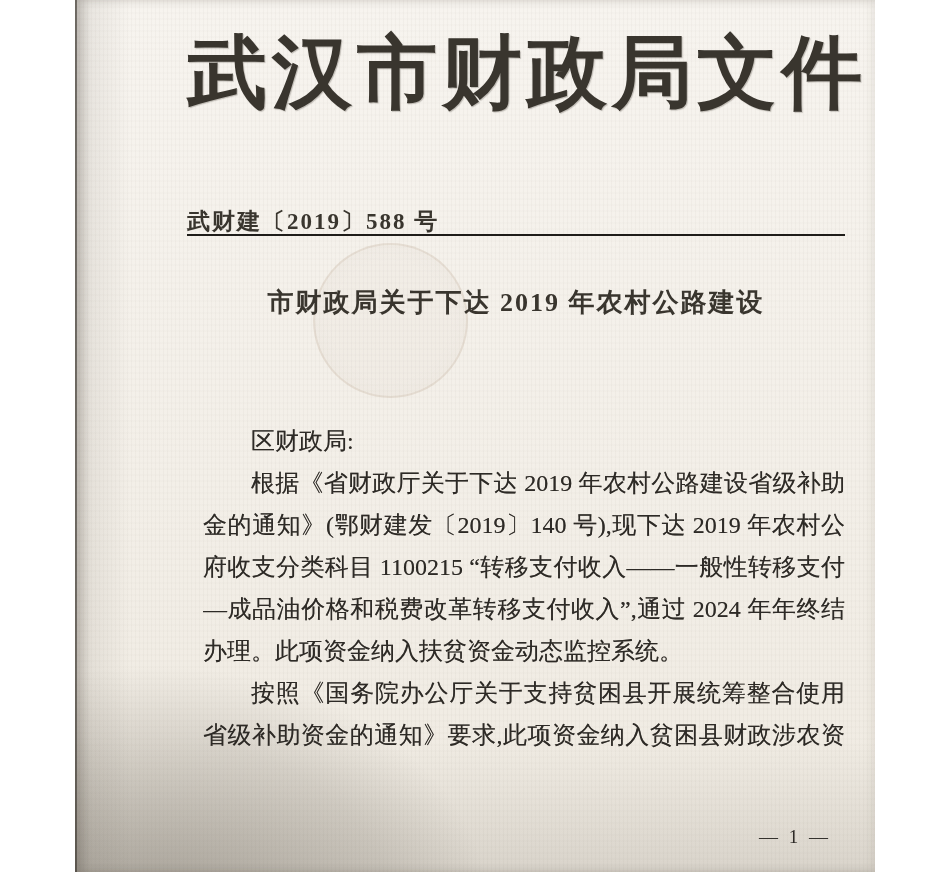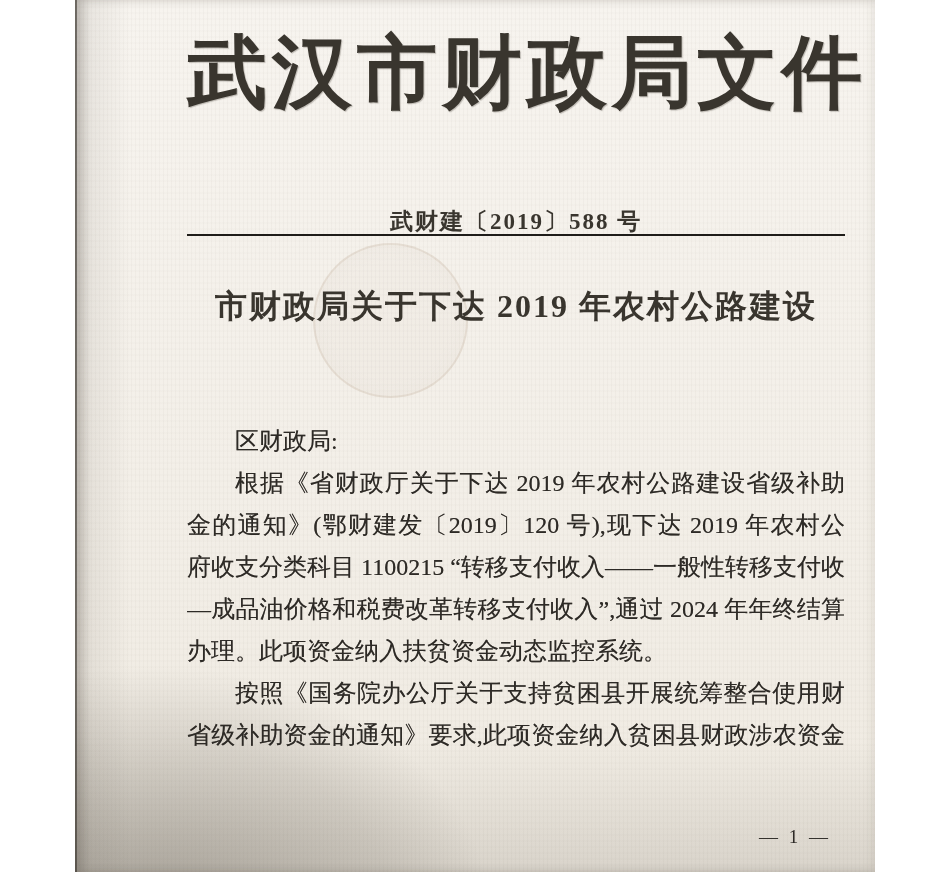--- a/index.html
+++ b/index.html
@@ -33,47 +33,46 @@
   .header {
     position:absolute; top:20px; left:0; right:0;
     text-align:left; white-space:nowrap;
     font-size:80px; font-weight:700; letter-spacing:5px;
     color:var(--ink_heavy, #3a362f);
     text-shadow:1px 1px 1px rgba(90,84,74,0.35);
   }
 
   .docnum {
     position:absolute; top:206px; left:0; right:0;
-    text-align:center;
     font-size:23px; font-weight:600; letter-spacing:2px;
     color:var(--ink_heavy, #3a362f);
   }
 
   .rule {
     position:absolute; top:234px; left:0; right:0; height:2px;
     background:var(--rule, #1f1d1a);
   }
 
   .seal-ghost {
     position:absolute; left:238px; top:243px; width:155px; height:155px;
     border-radius:50%;
     border:2px solid rgba(168,142,120,0.16);
     background:radial-gradient(circle, rgba(178,152,130,0.04) 55%, rgba(178,152,130,0.10) 100%);
   }
 
   .title {
     position:absolute; left:0; right:0; text-align:center;
-    font-size:32px; font-weight:700; letter-spacing:2px;
+    font-size:26px; font-weight:700; letter-spacing:2px;
     color:var(--ink_heavy, #3a362f);
   }
   .title.l1 { top:285px; }
   .title.l2 { top:331px; }
 
   .body {
-    position:absolute; top:420px; left:0; right:0;
+    position:absolute; top:420px; left:16px; right:0;
     font-size:24px; line-height:42px;
     text-shadow:0 0 0.6px rgba(45,40,34,0.55);
   }
   .ln { height:42px; overflow:hidden; }
   .indent { text-indent:2em; }
   .fill { text-align:justify; text-align-last:justify; }
 
   .pagenum {
     position:absolute; top:826px; left:572px;
     font-size:19px; letter-spacing:3px;
@@ -90,21 +89,21 @@
     <div class="header">武汉市财政局文件</div>
 
     <div class="docnum">武财建〔2019〕588 号</div>
     <div class="rule"></div>
 
     <div class="title l1">市财政局关于下达 2019 年农村公路建设</div>
 
     <div class="body">
       <div class="ln indent">区财政局:</div>
       <div class="ln indent fill">根据《省财政厅关于下达 2019 年农村公路建设省级补助资</div>
-      <div class="ln fill">金的通知》(鄂财建发〔2019〕120 号),现下达 2019 年农村公</div>
+      <div class="ln fill">金的通知》(鄂财建发〔2019〕140 号),现下达 2019 年农村公</div>
       <div class="ln fill">府收支分类科目 1100215 “转移支付收入——一般性转移支付收入</div>
       <div class="ln fill">—成品油价格和税费改革转移支付收入”,通过 2024 年年终结算</div>
       <div class="ln">办理。此项资金纳入扶贫资金动态监控系统。</div>
       <div class="ln indent fill">按照《国务院办公厅关于支持贫困县开展统筹整合使用财政</div>
       <div class="ln fill">省级补助资金的通知》要求,此项资金纳入贫困县财政涉农资金</div>
     </div>
 
     <div class="pagenum">— 1 —</div>
   </div>
 </div>

